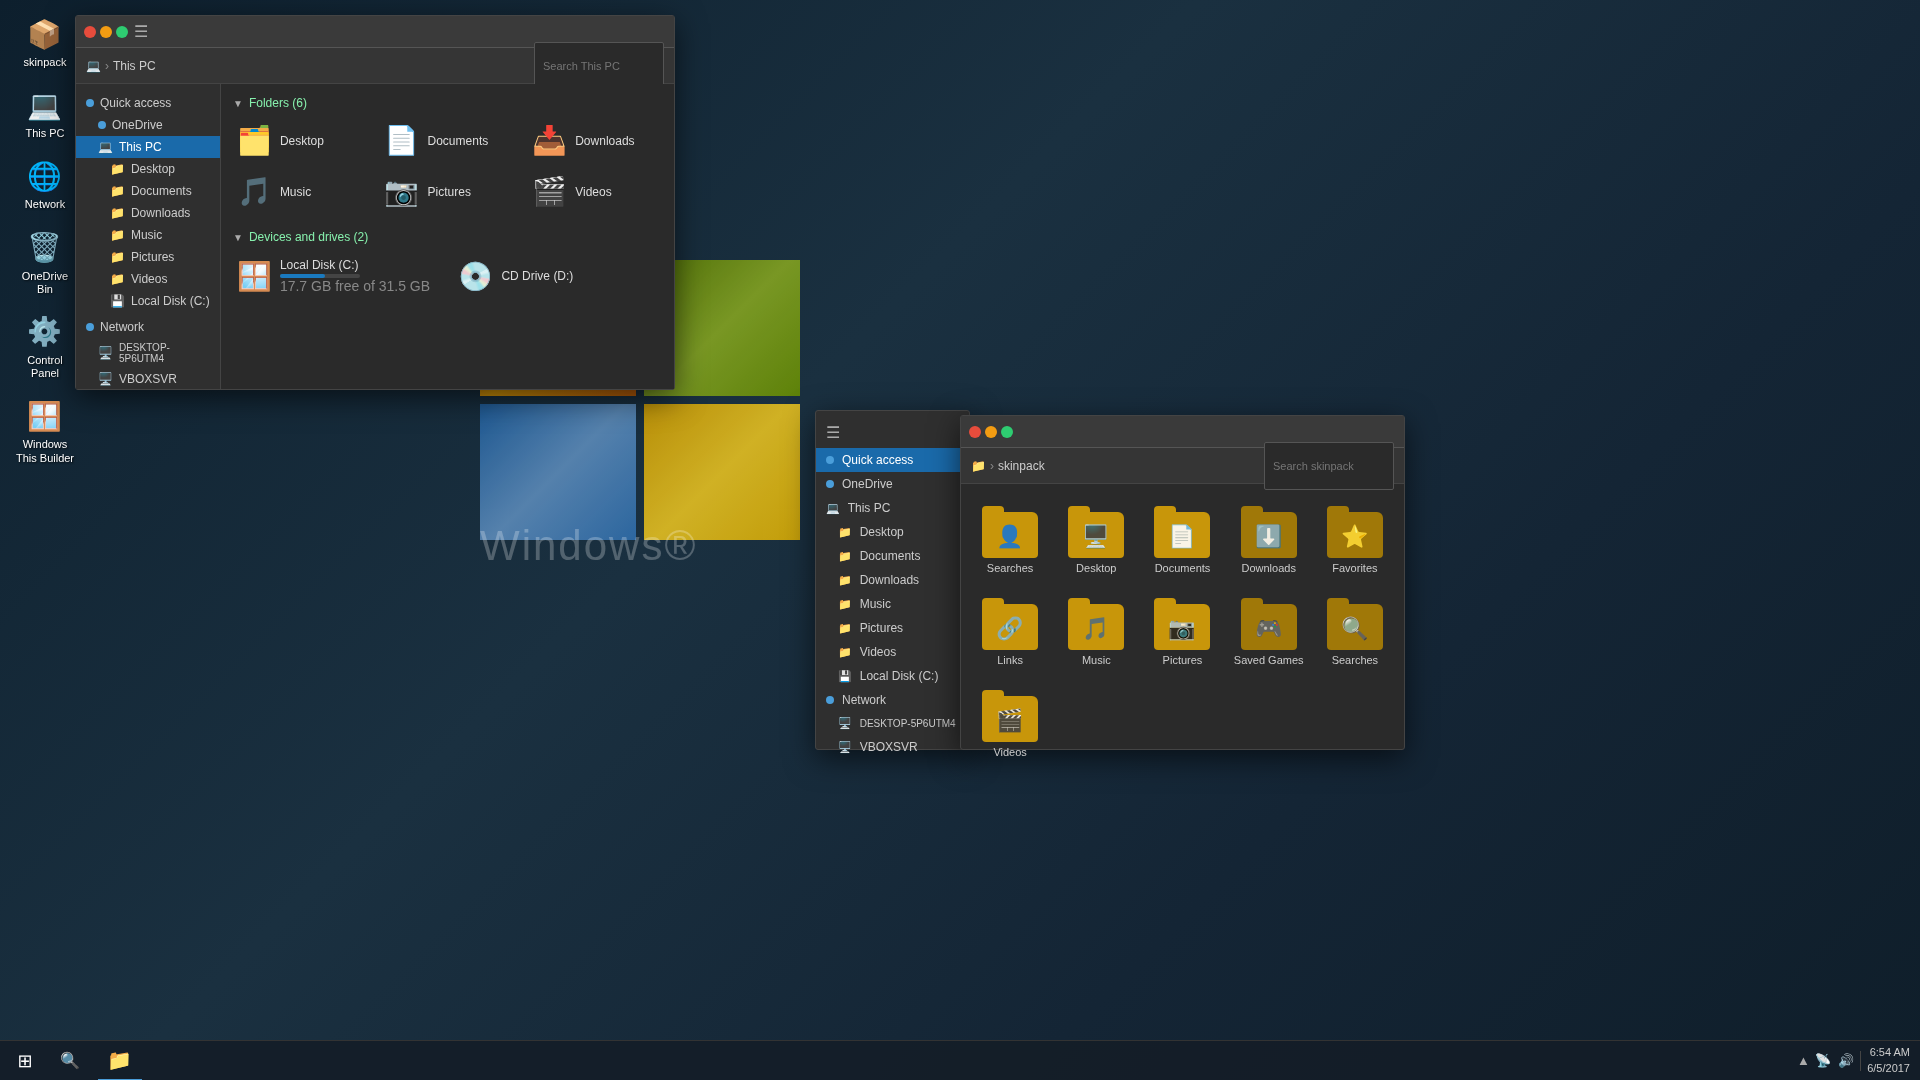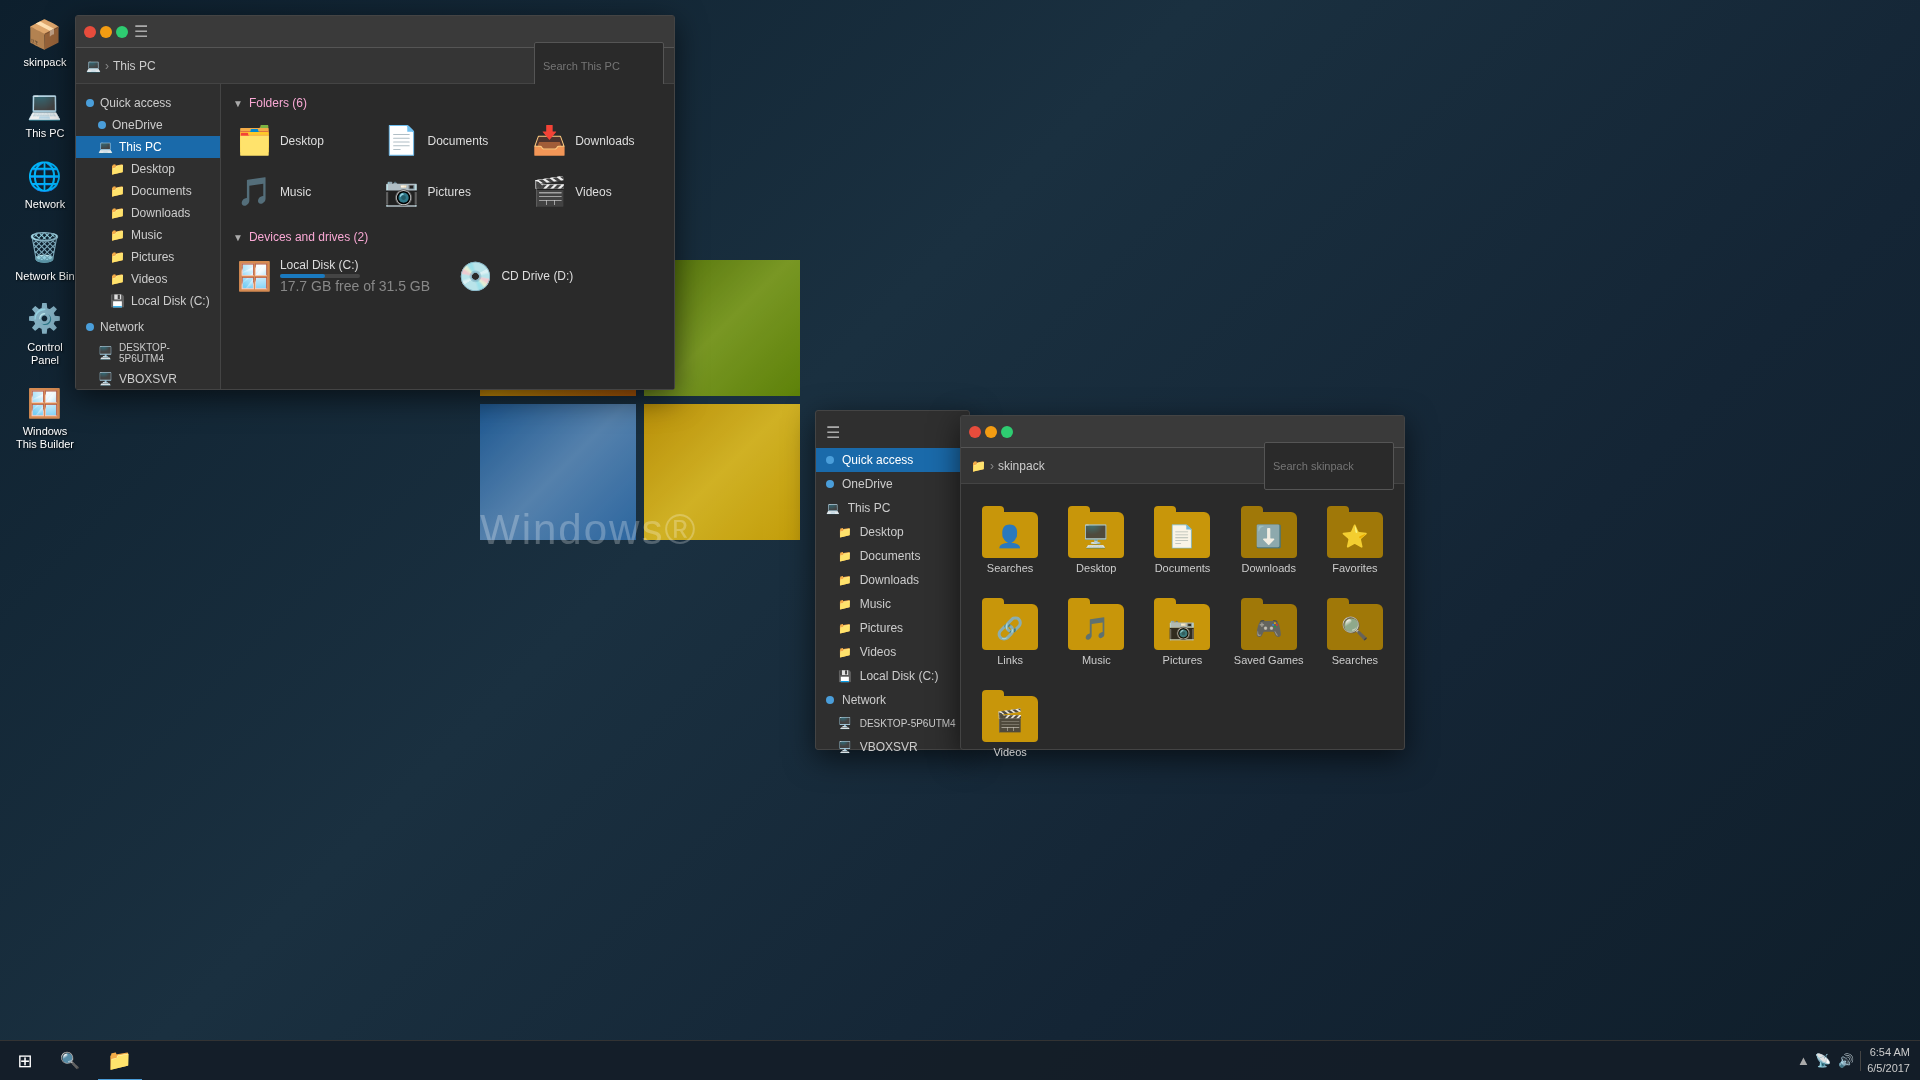--- a/index.html
+++ b/index.html
@@ -69,21 +69,21 @@
       width: 320px;
       height: 280px;
       opacity: 0.85;
     }
     .win-tile-1 { background: linear-gradient(135deg, #b84000 0%, #e8a000 50%, #cc6000 100%); }
     .win-tile-2 { background: linear-gradient(135deg, #5a7a00 0%, #8aaa20 50%, #6a9000 100%); }
     .win-tile-3 { background: linear-gradient(135deg, #2060a0 0%, #6090c0 50%, #3070b0 100%); }
     .win-tile-4 { background: linear-gradient(135deg, #d4a000 0%, #f0c820 50%, #e0b000 100%); }
     .win-logo-text {
       position: absolute;
-      bottom: 26px;
+      bottom: 10px;
       left: 0;
       color: rgba(255,255,255,0.25);
       font-size: 42px;
       font-weight: 300;
       letter-spacing: 2px;
       text-align: right;
     }
 
     
     .explorer-window-1 {
@@ -352,21 +352,21 @@
     ::-webkit-scrollbar-thumb { background: #555; border-radius: 2px; }
 
     .section-header {
       display: flex;
       align-items: center;
       gap: 6px;
       padding: 4px;
       margin-bottom: 4px;
     }
     .section-chevron { color: #aaa; font-size: 10px; }
-    .section-title-text { font-size: 12px; color: #f9a8d4; }
+    .section-title-text { font-size: 12px; color: #86efac; }
   </style>
 </head>
 <body>
 
 <div class="desktop-bg"></div>
 
 <div class="desktop-icons">
   <div class="desktop-icon">
     <div class="icon-img" style="color:#e6b800;">📦</div>
     <div class="icon-label">skinpack</div>
@@ -374,21 +374,21 @@
   <div class="desktop-icon">
     <div class="icon-img" style="color:#4a9eda;">💻</div>
     <div class="icon-label">This PC</div>
   </div>
   <div class="desktop-icon">
     <div class="icon-img" style="color:#4a9eda;">🌐</div>
     <div class="icon-label">Network</div>
   </div>
   <div class="desktop-icon">
     <div class="icon-img">🗑️</div>
-    <div class="icon-label">Network Bin</div>
+    <div class="icon-label">OneDrive Bin</div>
   </div>
   <div class="desktop-icon">
     <div class="icon-img" style="color:#4a9eda;">⚙️</div>
     <div class="icon-label">Control Panel</div>
   </div>
   <div class="desktop-icon">
     <div class="icon-img" style="color:#e6b800;">🪟</div>
     <div class="icon-label">Windows This Builder</div>
   </div>
 </div>

